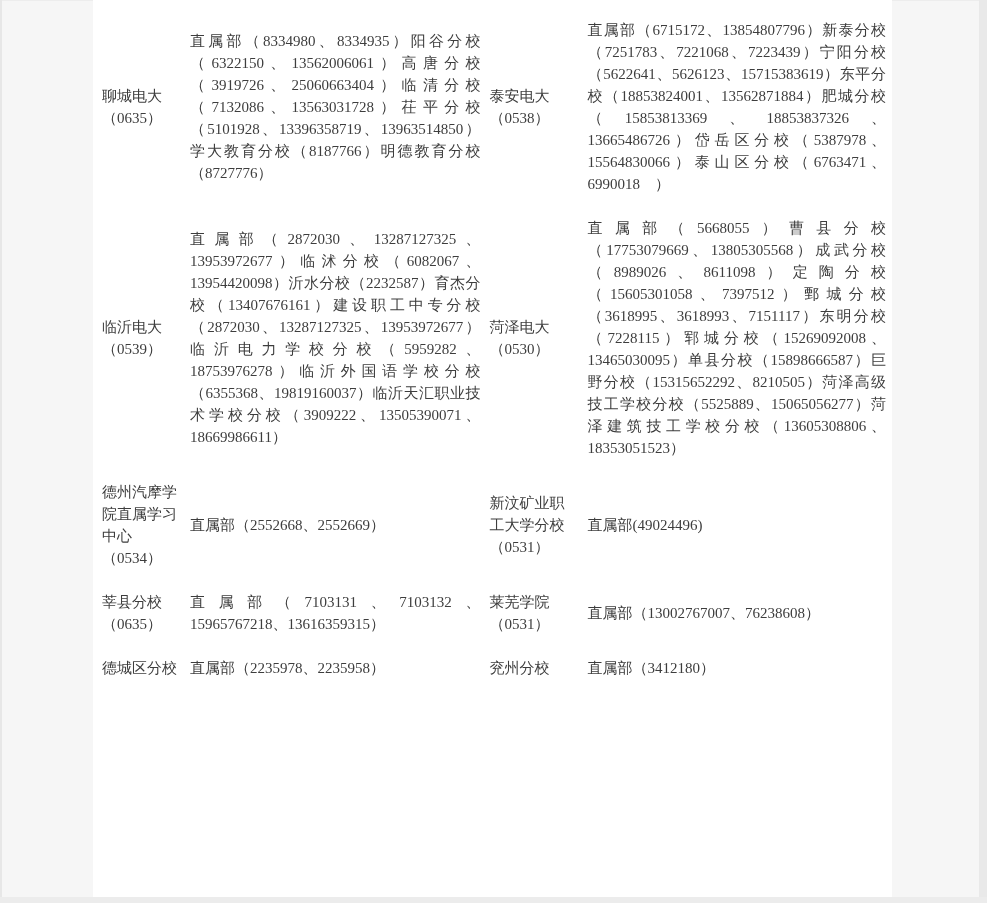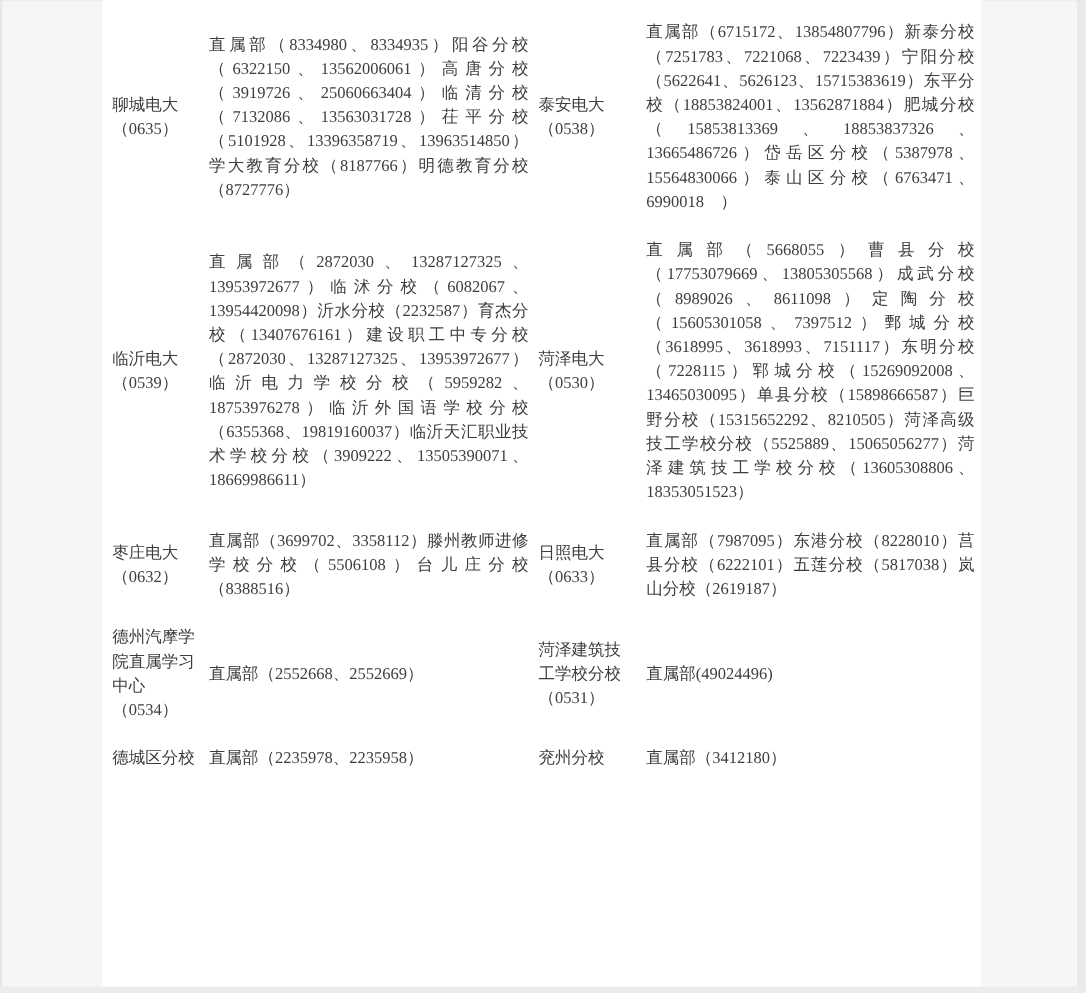--- a/index.html
+++ b/index.html
@@ -60,48 +60,48 @@
       <span class="cd">（0539）</span>
     </div>
     <div class="td det c2">直属部（2872030、13287127325、13953972677）临沭分校（6082067、13954420098）沂水分校（2232587）育杰分校（13407676161）建设职工中专分校（2872030、13287127325、13953972677）临沂电力学校分校（5959282、18753976278）临沂外国语学校分校（6355368、19819160037）临沂天汇职业技术学校分校（3909222、13505390071、18669986611）</div>
     <div class="td name c3">
       <span class="nm">菏泽电大</span>
       <span class="cd">（0530）</span>
     </div>
     <div class="td det c4">直属部（5668055）曹县分校（17753079669、13805305568）成武分校（8989026、8611098）定陶分校（15605301058、7397512）鄄城分校（3618995、3618993、7151117）东明分校（7228115）郓城分校（15269092008、13465030095）单县分校（15898666587）巨野分校（15315652292、8210505）菏泽高级技工学校分校（5525889、15065056277）菏泽建筑技工学校分校（13605308806、18353051523）</div>
   </div>
 
-  <div class="tr">
-    <div class="td name c1">
-      <span class="nm">枣庄电大</span>
-      <span class="cd">（0632）</span>
-    </div>
-    <div class="td det c2">直属部（3699702、3358112）滕州教师进修学校分校（5506108）台儿庄分校（8388516）</div>
-    <div class="td name c3">
-      <span class="nm">日照电大</span>
-      <span class="cd">（0633）</span>
-    </div>
-    <div class="td det c4">直属部（7987095）东港分校（8228010）莒县分校（6222101）五莲分校（5817038）岚山分校（2619187）</div>
-  </div>
 
 
 
   <div class="tr">
     <div class="td name c1">
       <span class="nm">德州汽摩学院直属学习中心</span>
       <span class="cd">（0534）</span>
     </div>
     <div class="td det c2">直属部（2552668、2552669）</div>
     <div class="td name c3">
-      <span class="nm">菏泽建筑技工学校分校</span>
+      <span class="nm">新汶矿业职工大学分校</span>
       <span class="cd">（0531）</span>
     </div>
     <div class="td det c4">直属部(49024496)</div>
   </div>
 
+  <div class="tr">
+    <div class="td name c1">
+      <span class="nm">莘县分校</span>
+      <span class="cd">（0635）</span>
+    </div>
+    <div class="td det c2">直属部（7103131、7103132、15965767218、13616359315）</div>
+    <div class="td name c3">
+      <span class="nm">莱芜学院</span>
+      <span class="cd">（0531）</span>
+    </div>
+    <div class="td det c4">直属部（13002767007、76238608）</div>
+  </div>
 
   <div class="tr">
     <div class="td name c1">
       <span class="nm">德城区分校</span>
 
     </div>
     <div class="td det c2">直属部（2235978、2235958）</div>
     <div class="td name c3">
       <span class="nm">兖州分校</span>
 

